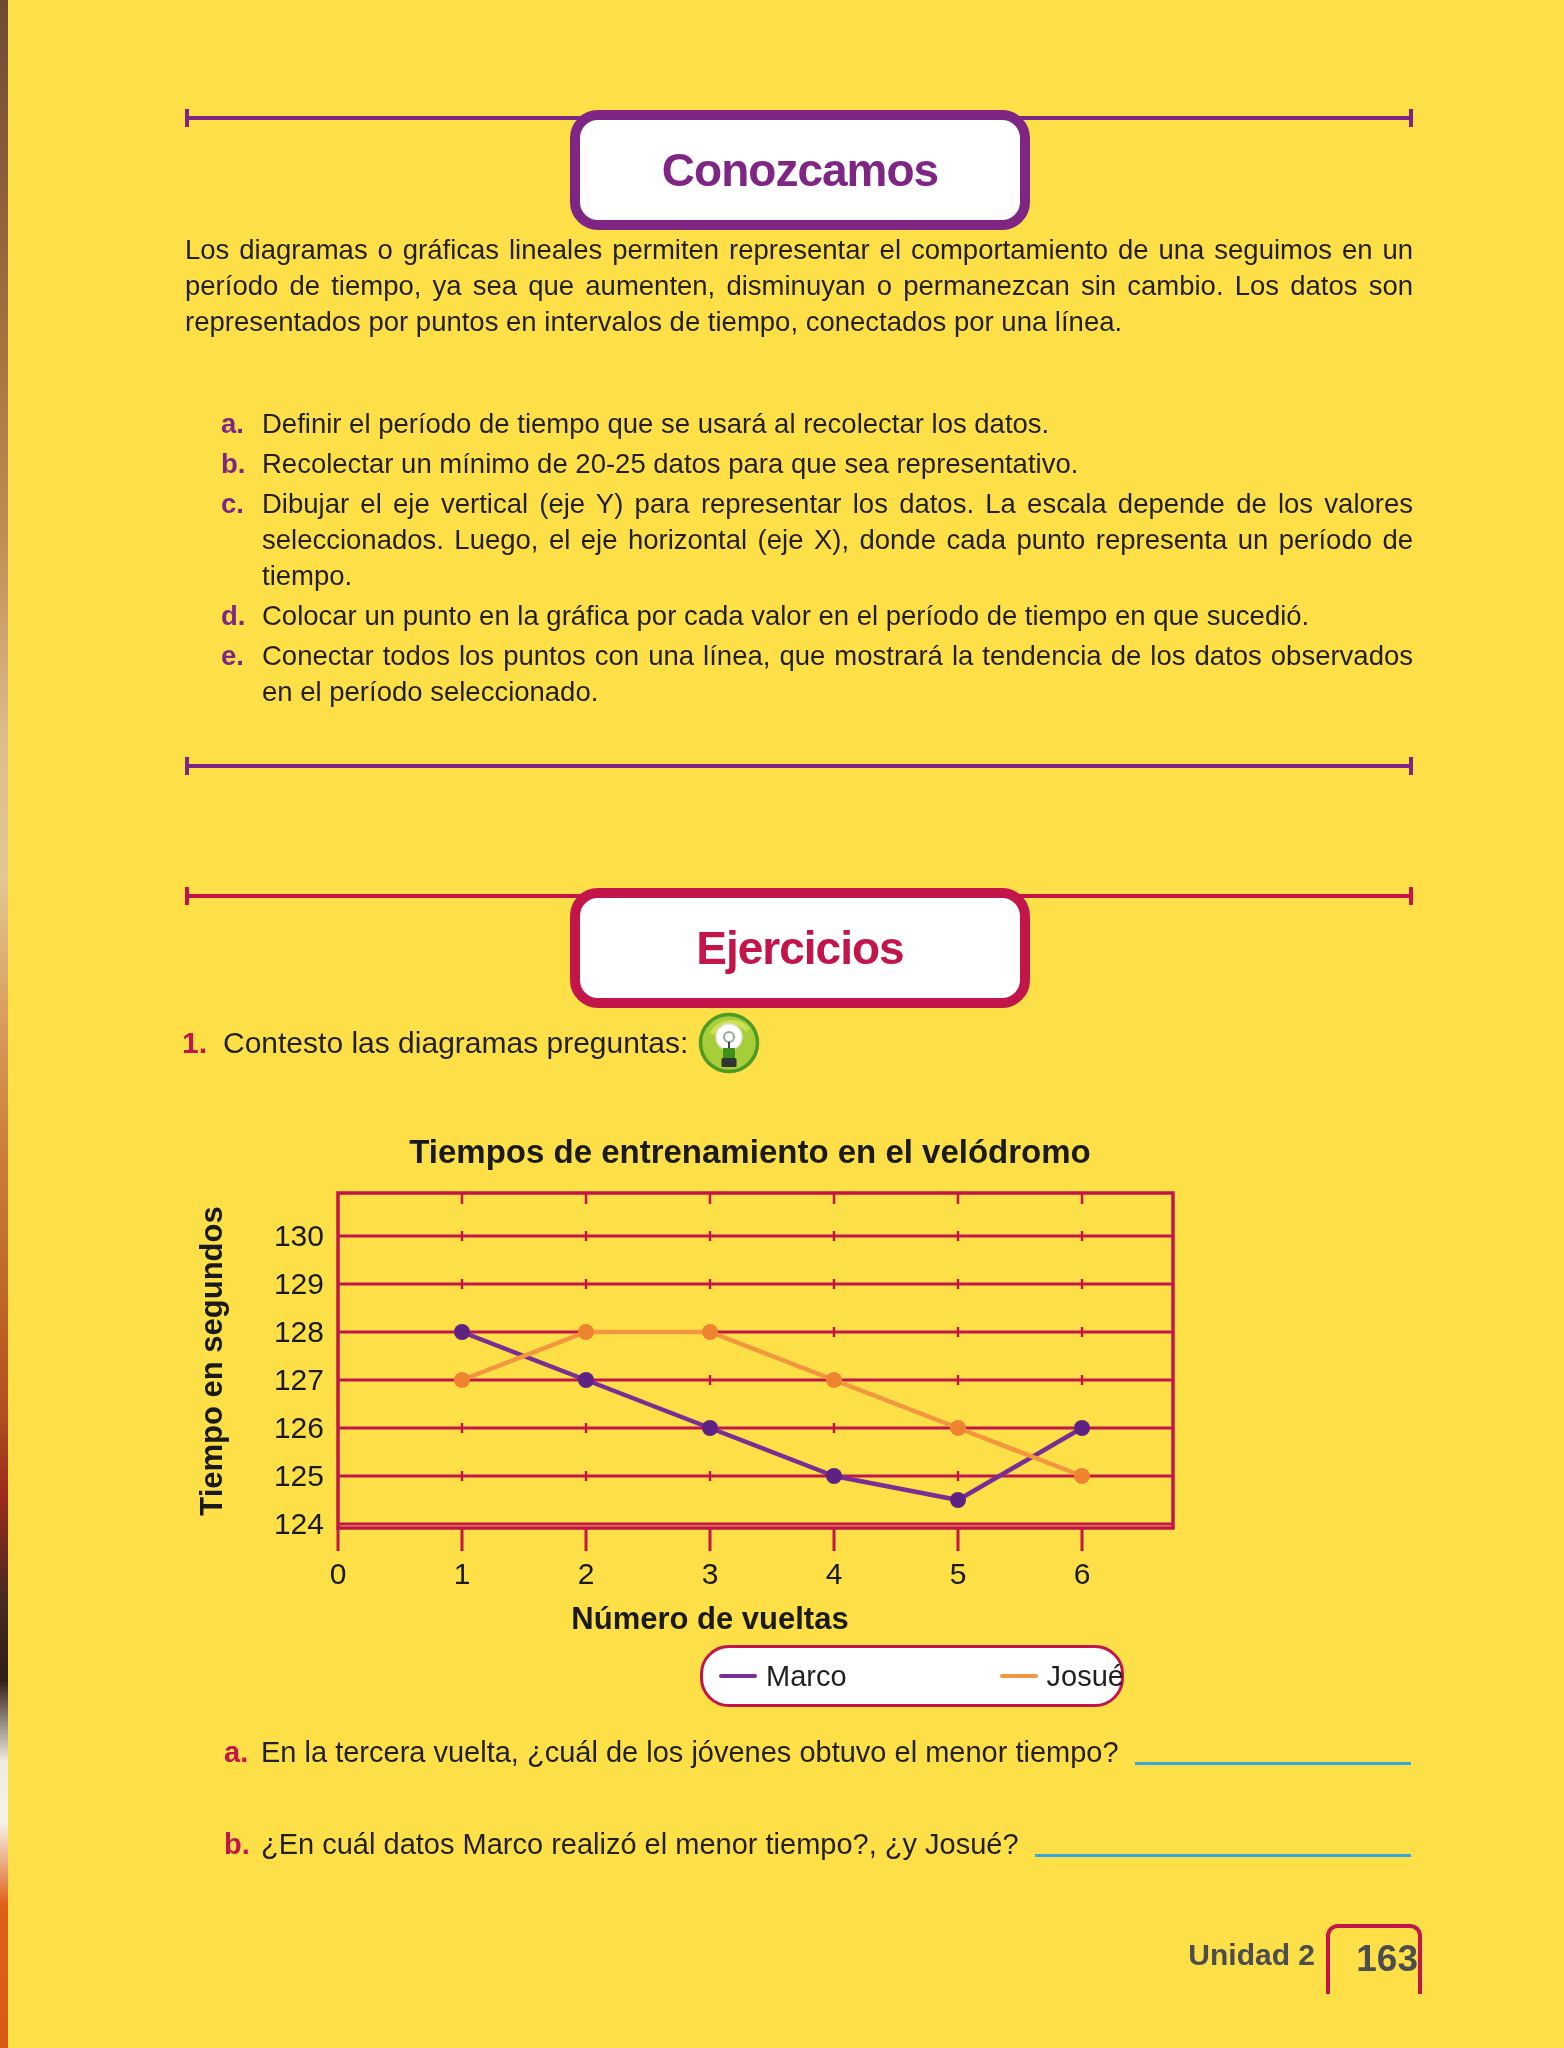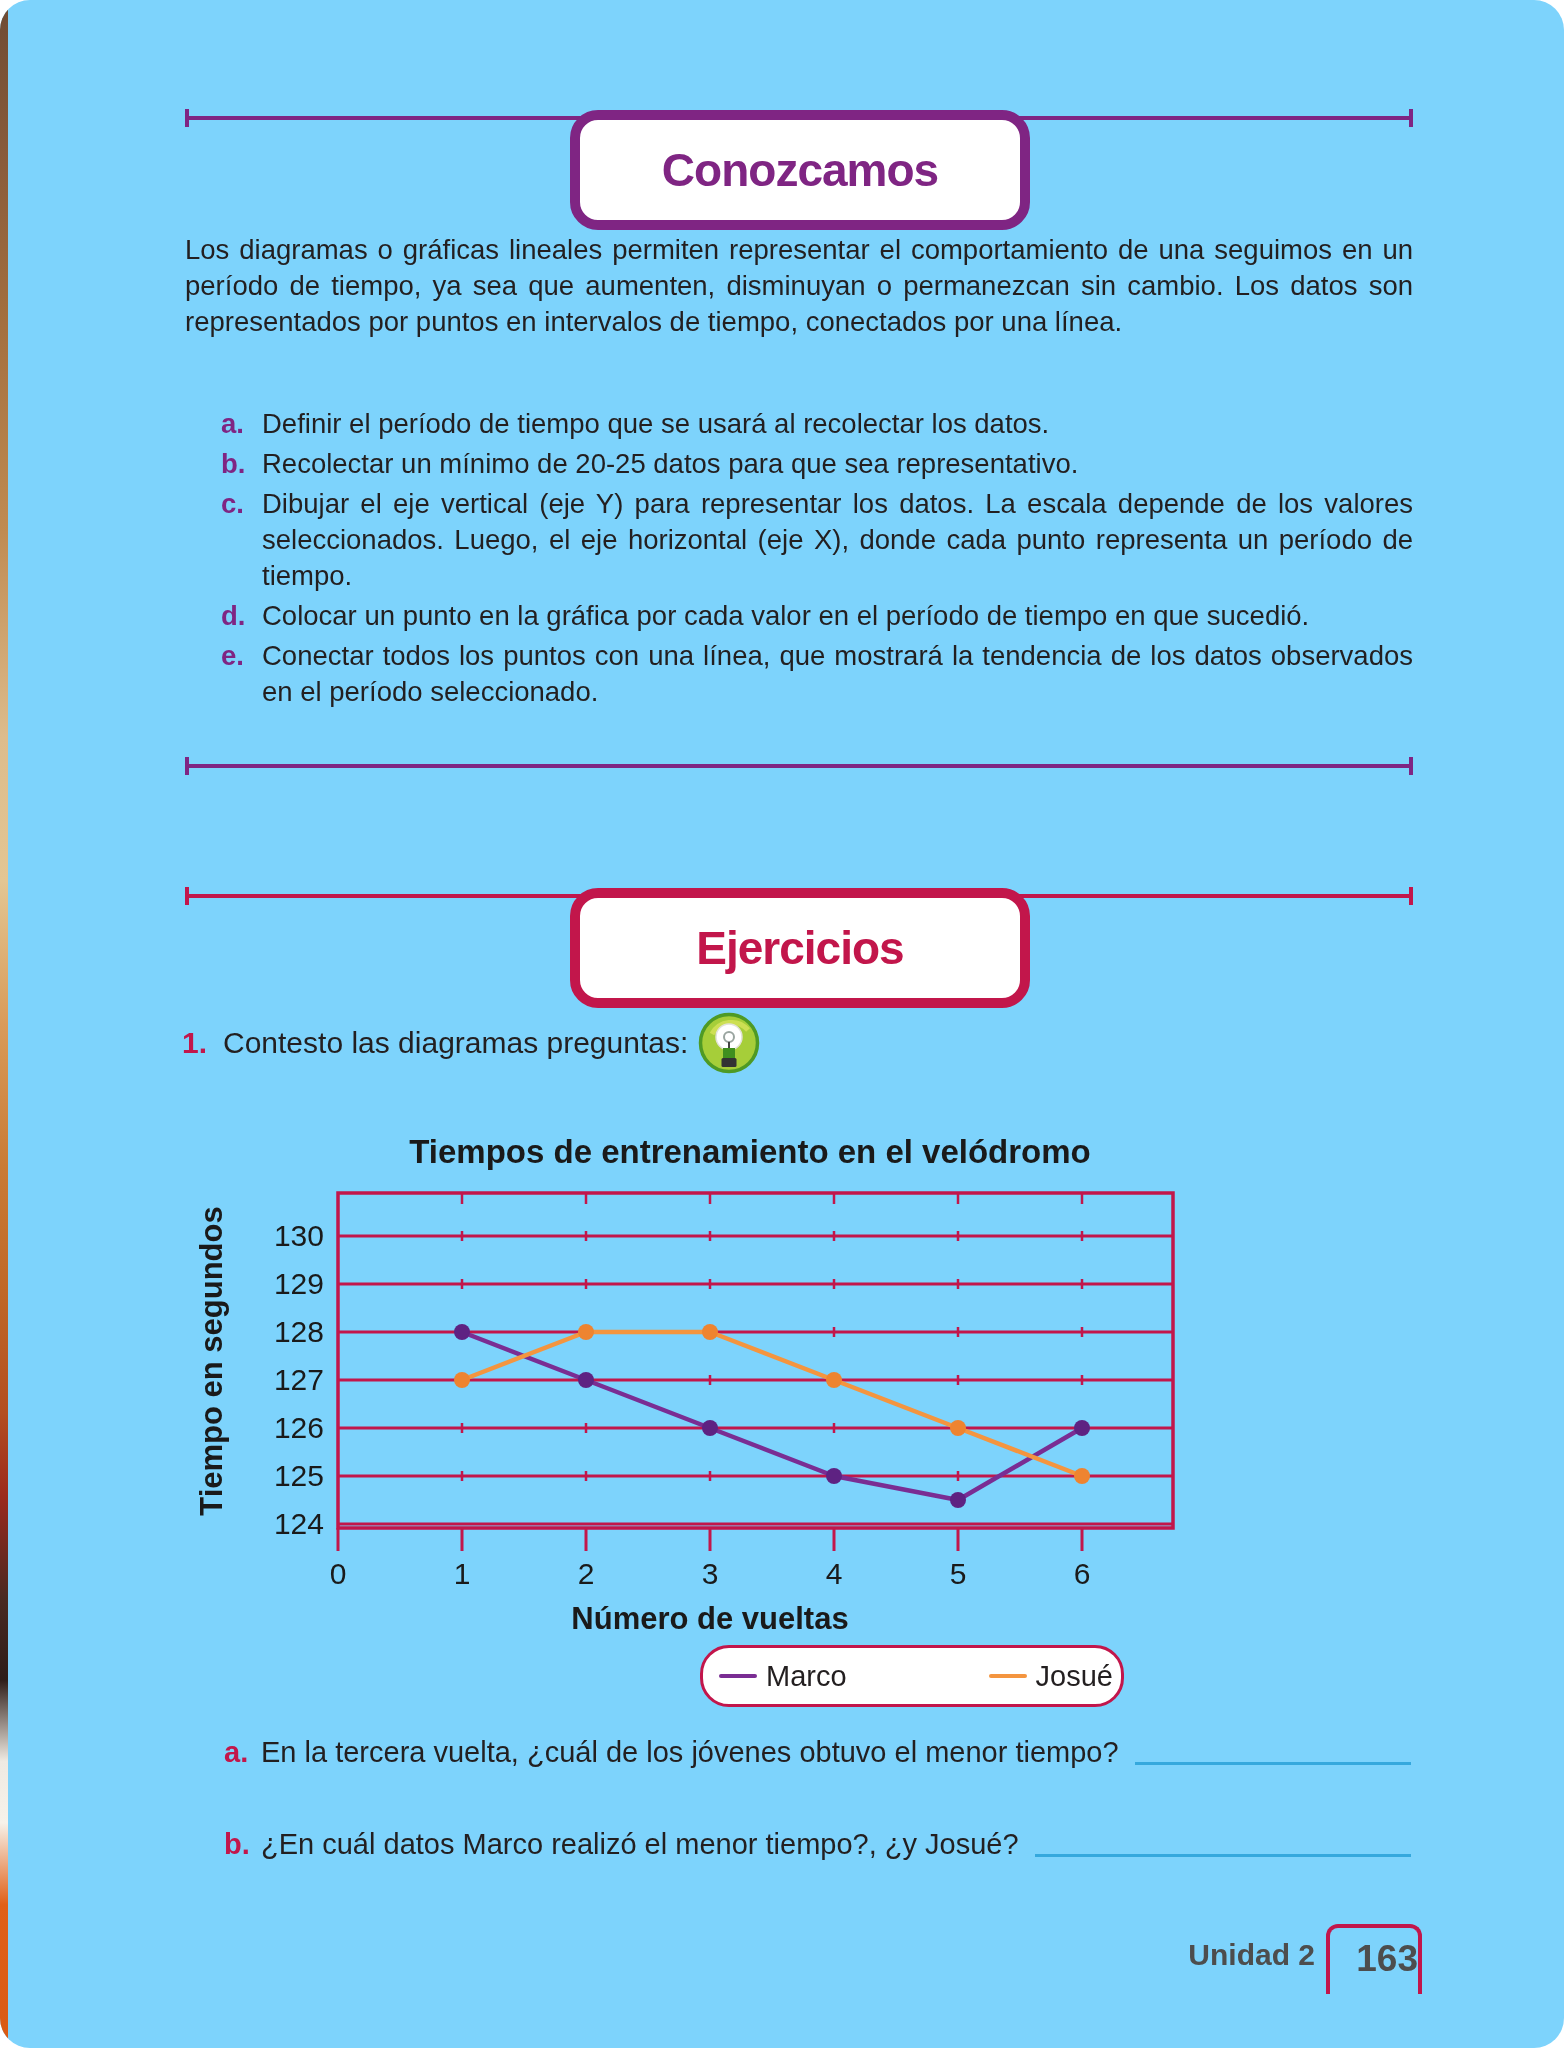--- a/index.html
+++ b/index.html
@@ -1,17 +1,17 @@
 <!DOCTYPE html>
 <html><head>
 <meta charset="utf-8">
 <style>
   html,body{margin:0;padding:0;background:#ffffff;}
-  .page{position:relative;width:1564px;height:2048px;background:#7dd3fc;overflow:hidden;
-        font-family:"Liberation Sans","DejaVu Sans",sans-serif;color:#231F20;border-radius:30px;}
+  .page{position:relative;width:1564px;height:2048px;background:#fde047;overflow:hidden;
+        font-family:"Liberation Sans","DejaVu Sans",sans-serif;color:#231F20;}
   .edge{position:absolute;left:0;top:0;width:8px;height:100%;
         background:linear-gradient(180deg,#6E4B33 0%,#8A5C3B 8%,#A4703F 16%,#C08B52 26%,
         #DDBC8C 36%,#E3C693 43%,#D99B59 50%,#C97B35 57%,#C06827 63%,#B34E20 69%,
         #9C2A1D 73%,#4A2A22 78%,#2E1D18 82%,#EFEAE2 86%,#F7F2EA 89%,#E06018 93%,#D95A14 100%);}
   .rule{position:absolute;height:4px;}
   .rule .cap{position:absolute;width:4px;height:18px;top:-7px;}
   .cap.left{left:0;} .cap.right{right:0;}
   .purple-bg{background:#7F2583;} .crimson-bg{background:#C2164B;}
   .head-box{position:absolute;left:570px;width:440px;height:100px;background:#fff;
         border-radius:28px;display:flex;align-items:center;justify-content:center;
@@ -27,21 +27,21 @@
   .exline{position:absolute;left:182px;top:1012px;display:flex;align-items:center;font-size:30px;}
   .exnum{color:#C2164B;font-weight:bold;width:41px;flex:none;}
   .exline svg{margin-left:10px;}
   .chart-wrap{position:absolute;left:140px;top:1113px;margin-left:48px;}
   svg text{font-family:"Liberation Sans","DejaVu Sans",sans-serif;fill:#1A1A1A;}
   svg .tick{font-size:30px;}
   svg .ch-title{font-size:33px;font-weight:bold;}
   svg .ax-title{font-size:31px;font-weight:bold;}
   .legend{position:absolute;left:700px;top:1645px;width:418px;height:56px;
         border:3.5px solid #C2164B;border-radius:29px;display:flex;align-items:center;
-        font-size:29px;background:#fff;}
+        font-size:29px;background:#fff;gap:11px;}
   .legend-item{display:flex;align-items:center;gap:9px;}
   .li1{margin-left:16px;} .li2{margin-left:142px;}
   .legend-swatch{width:38px;height:4px;border-radius:2px;display:inline-block;}
   .q-row{position:absolute;left:185px;width:1228px;display:flex;font-size:29px;
         line-height:40px;align-items:baseline;}
   .q-lbl{font-weight:bold;color:#C2164B;flex:none;width:37px;margin-left:39px;}
   .q-line{flex:1;height:0;border-bottom:3px solid #35A8DD;align-self:flex-end;
         margin:0 2px 7px 16px;}
   .footer-unit{position:absolute;left:1100px;top:1938px;width:215px;text-align:right;
         font-weight:bold;font-size:30px;color:#4D4D4D;}

